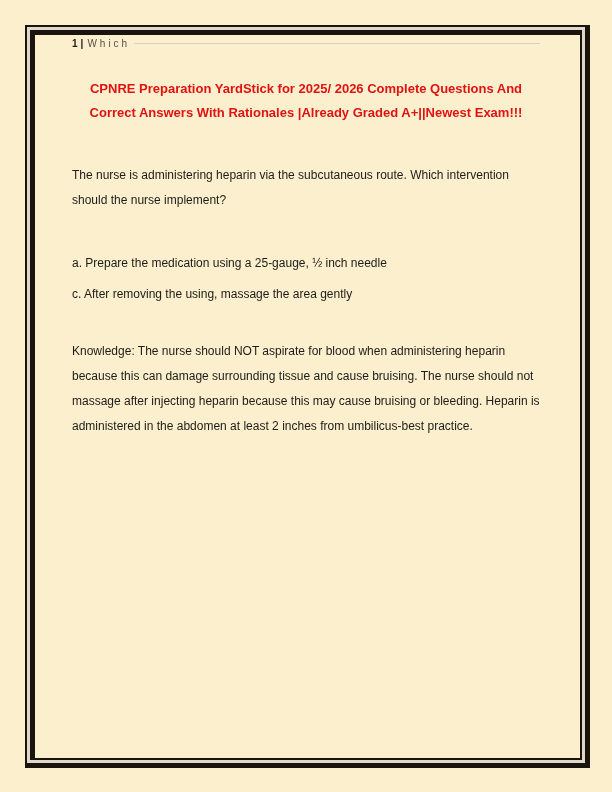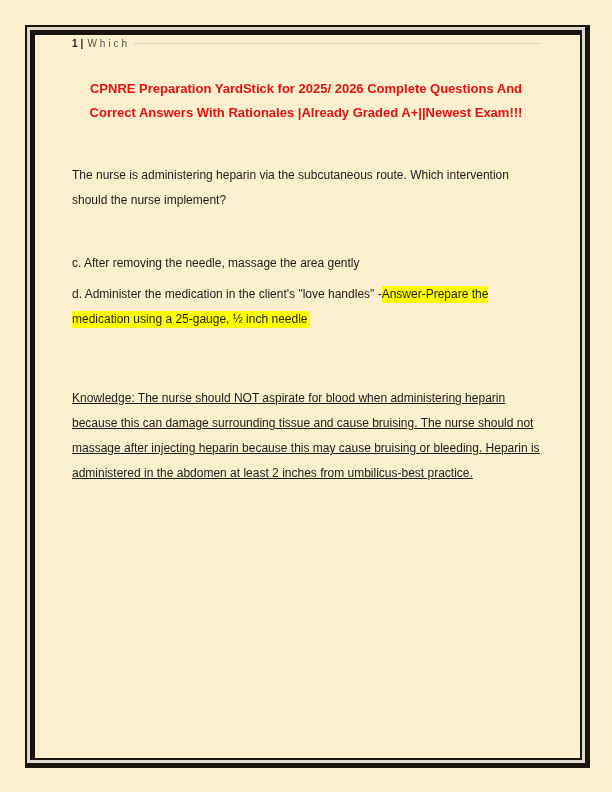--- a/index.html
+++ b/index.html
@@ -66,21 +66,21 @@
   .para {
     width: 468px;
     margin: 0;
     font-size: 12px;
     line-height: 25px;
     color: #1d1c19;
   }
   .question { margin-top: 38px; }
   .options { margin-top: 38px; }
   .options .para { margin-bottom: 6px; }
-  .rationale { margin-top: 54px; text-decoration: underline; }
+  .rationale { margin-top: 32px; }
   .hl {
     background: #ffff00;
     padding: 1px 2px 2px 0;
   }
 </style>
 </head>
 <body>
 
 <div class="page">
   <div class="frame-outer">
@@ -92,22 +92,22 @@
           <span class="pgsep">|</span>
           <span class="pglabel">Which</span>
           <span class="header-rule"></span>
         </div>
 
         <div class="title">CPNRE Preparation YardStick for 2025/ 2026 Complete Questions And Correct Answers With Rationales |Already Graded A+||Newest Exam!!!</div>
 
         <p class="para question">The nurse is administering heparin via the subcutaneous route. Which intervention should the nurse implement?</p>
 
         <div class="options">
-          <p class="para">c. After removing the needle, massage the area gently</p>
-          <p class="para"><span>d. Administer the medication in the client's "love handles" -</span><span class="hl">Answer-Prepare the medication using a 25-gauge, ½ inch needle</span></p>
+          <p class="para">a. Prepare the medication using a 25-gauge, ½ inch needle</p>
+          <p class="para">c. After removing the using, massage the area gently</p>
         </div>
 
         <p class="para rationale">Knowledge: The nurse should NOT aspirate for blood when administering heparin because this can damage surrounding tissue and cause bruising. The nurse should not massage after injecting heparin because this may cause bruising or bleeding. Heparin is administered in the abdomen at least 2 inches from umbilicus-best practice.</p>
 
       </div>
     </div>
   </div>
 </div>
 
 </body></html>

